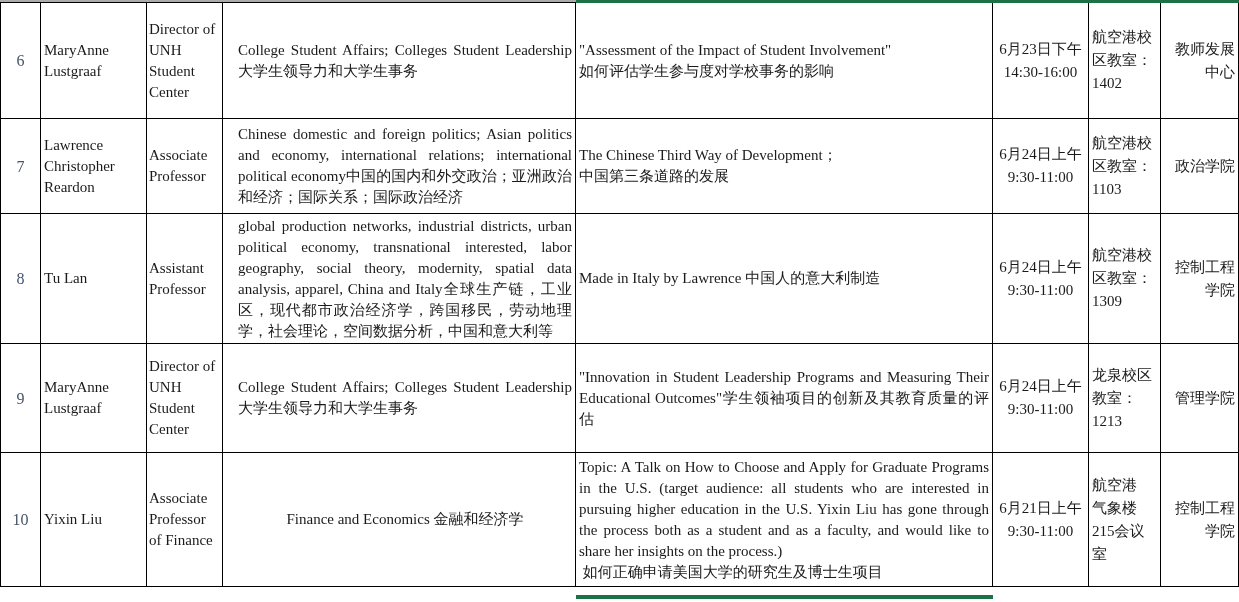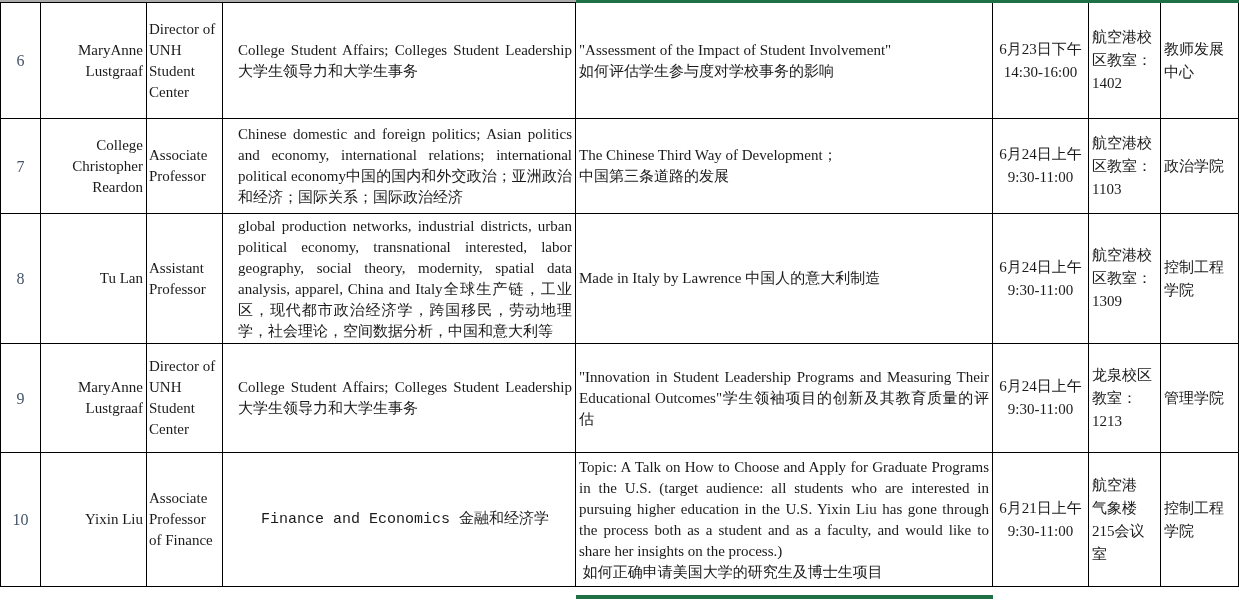--- a/index.html
+++ b/index.html
@@ -26,28 +26,28 @@
     white-space:pre-line;
     overflow:hidden;
   }
   
   tbody tr:nth-child(1){height:116px;}
   tbody tr:nth-child(2){height:95px;}
   tbody tr:nth-child(3){height:130px;}
   tbody tr:nth-child(4){height:109px;}
   tbody tr:nth-child(5){height:134px;}
   .c-num{text-align:center;color:#44546A;font-size:16px;}
-  .c-name{text-align:right;}
+  .c-name{text-align:left;}
   .c-title{text-align:left;padding-left:2px;}
   .c-exp{text-align:justify;padding-left:15px;}
   .c-topic{text-align:justify;}
   .c-time{text-align:center;line-height:23px;margin-left:24px;}
   .c-loc{line-height:23px;}
-  .c-unit{text-align:left;line-height:23px;}
-  tbody tr:nth-child(5) .c-exp{text-align:center;font-family:Liberation Mono, monospace;}
+  .c-unit{text-align:right;line-height:23px;}
+  tbody tr:nth-child(5) .c-exp{text-align:center;}
   tbody tr:nth-child(3) .c-topic,
   tbody tr:nth-child(2) .c-topic{text-align:left;}
   
   .line{position:absolute;pointer-events:none;}
   .gray-top{left:0;top:0;width:576px;height:2px;background:#ABABAB;}
   .green-top{left:576px;top:0;width:663px;height:3px;background:#1E7145;}
   .green-bottom{left:576px;top:595px;width:417px;height:4px;background:#1E7145;}
 </style>
 </head>
 <body>
@@ -80,21 +80,21 @@
 14:30-16:00</td>
       <td class="c-loc">航空港校
 区教室：
 1402</td>
       <td class="c-unit">教师发展
 中心</td>
     </tr>
 
     <tr>
       <td class="c-num">7</td>
-      <td class="c-name">College
+      <td class="c-name">Lawrence
 Christopher
 Reardon</td>
       <td class="c-title">Associate
 Professor</td>
       <td class="c-exp">Chinese domestic and foreign politics; Asian politics and economy, international relations; international political economy中国的国内和外交政治；亚洲政治和经济；国际关系；国际政治经济</td>
       <td class="c-topic">The Chinese Third Way of Development；
 中国第三条道路的发展</td>
       <td class="c-time">6月24日上午
 9:30-11:00</td>
       <td class="c-loc">航空港校

